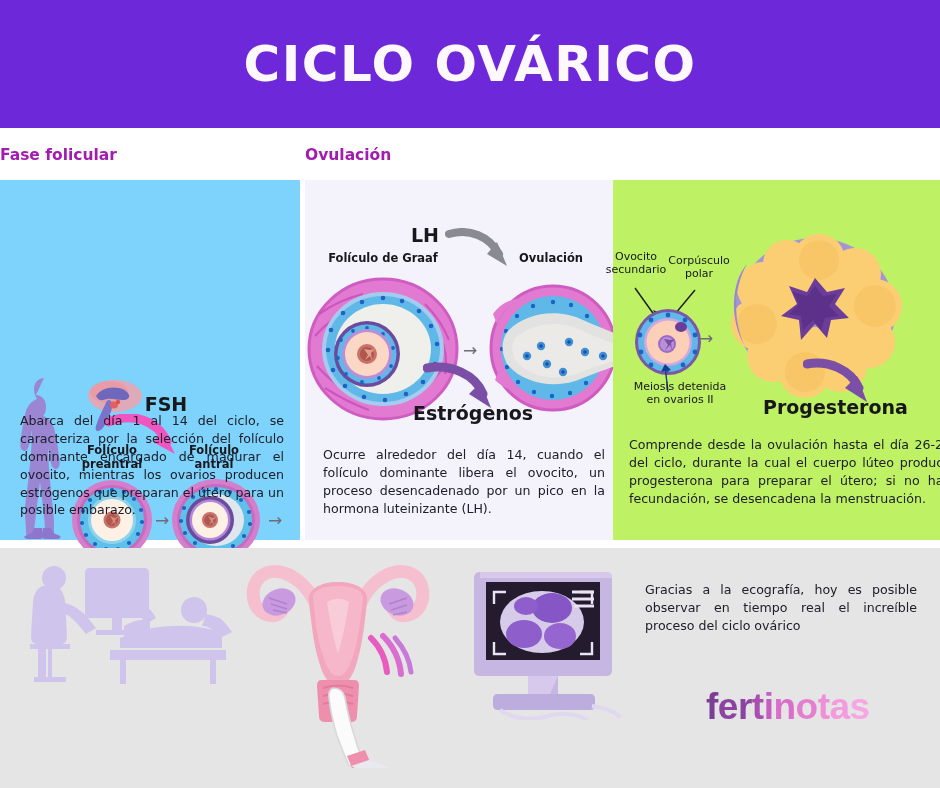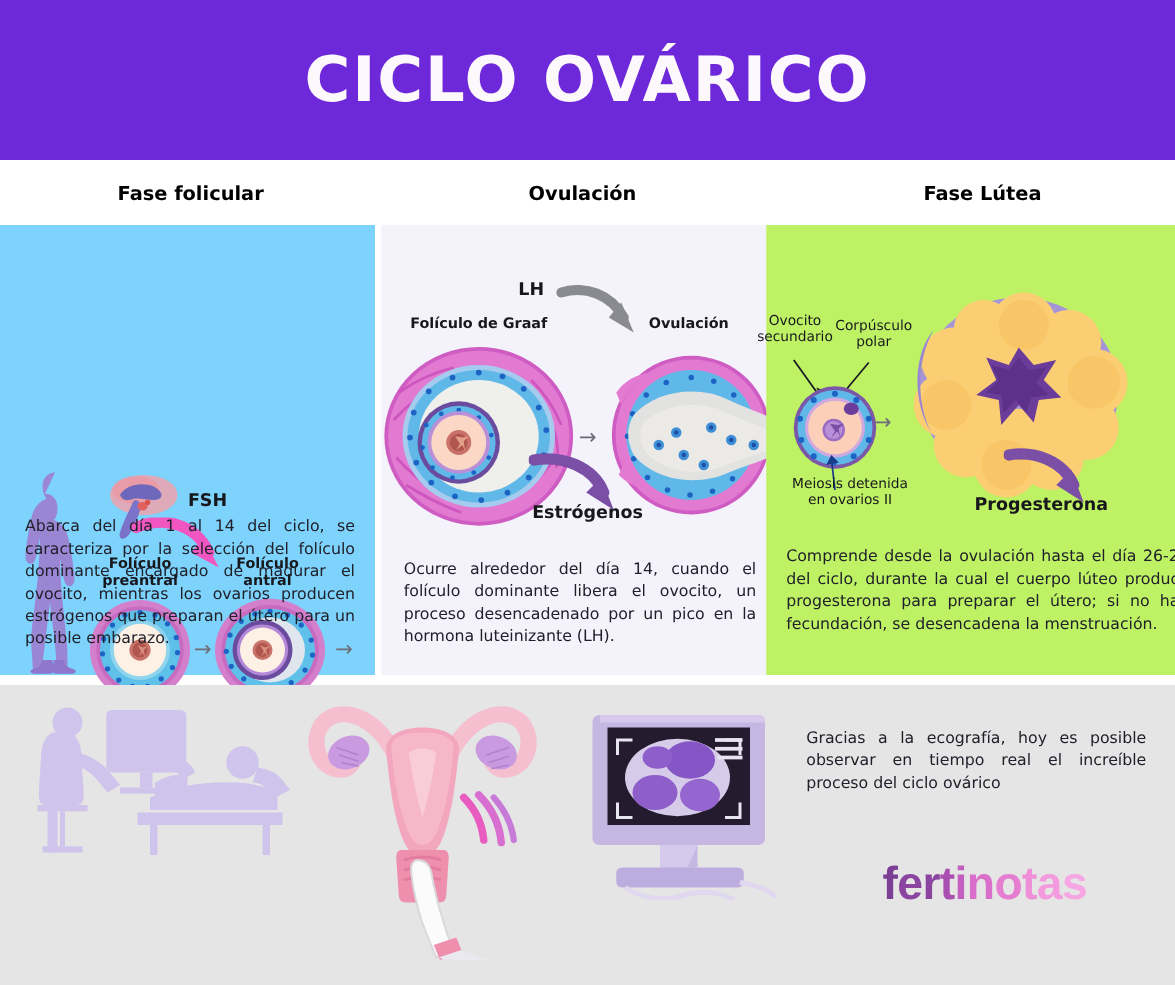--- a/index.html
+++ b/index.html
@@ -18,22 +18,22 @@
     display:flex; align-items:center; justify-content:center;
   }
   .header-title {
     color:#fdf8fb; font-size:50px; font-weight:700; letter-spacing:1.5px;
     font-family:"DejaVu Sans","Liberation Sans",sans-serif;
   }
 
   
   .phase-heads { position:absolute; left:0; top:146px; width:940px; height:36px; }
   .phase-head {
-    position:absolute; font-size:15.5px; font-weight:700; color:#000000;
-    text-align:center;
+    position:absolute; font-size:15.5px; font-weight:700; color:#a21caf;
+    text-align:left;
   }
   .ph1 { left:0;   top:0; width:305px; }
   .ph2 { left:305px; top:0; width:322px; }
   .ph3 { left:632px; top:0; width:308px; }
 
   
   .panel { position:absolute; top:180px; height:360px; }
   .panel-1 { left:0;   width:300px; background:#7dd3fc; }
   .panel-2 { left:305px; width:322px; background:#f4f3fb; }
   .panel-3 { left:613px; width:356px; background:#bef264; }
@@ -46,21 +46,21 @@
   }
   .panel-1 .panel-body { padding:0 16px 0 20px; top:232px; }
   .panel-2 .panel-body { padding:0 22px 0 18px; top:266px; }
   .panel-3 .panel-body { padding:0 18px 0 16px; top:256px; }
 
   
   .lbl { position:absolute; font-weight:700; color:#17171c; font-size:11.5px;
          line-height:1.18; text-align:center; }
   .lbl-thin { position:absolute; font-weight:400; color:#17171c; font-size:11px;
               line-height:1.2; text-align:center; }
-  .lbl-big { font-size:14px; }
+  .lbl-big { font-size:19px; }
 
   
   .fol { position:absolute; }
 
   
   .woman { position:absolute; left:14px; top:196px; width:56px; height:165px; }
 
   
   .brain { position:absolute; left:84px; top:196px; width:62px; height:58px; }
 
@@ -98,21 +98,20 @@
 
 <div id="page">
 
   <div class="header-bar">
     <div class="header-title">CICLO OVÁRICO</div>
   </div>
 
   <div class="phase-heads">
     <div class="phase-head ph1">Fase folicular</div>
     <div class="phase-head ph2">Ovulación</div>
-    <div class="phase-head ph3">Fase Lútea</div>
   </div>
 
   <div class="panel panel-1">
 
     <svg class="woman" viewBox="0 0 56 165">
       <path fill="#9b86d4" d="M30 2c-6 0-10 5-10 11 0 5 2 8 3 10-5 2-9 6-11 12-2 7-4 19-5 27-1 6-1 10 1 12 2 2 5 1 6-2 2-5 3-13 4-18 0 10-1 24-2 34-1 9-2 18-3 27-1 7-2 14-2 22 0 7 1 12 1 18 0 4 1 7 4 7 3 0 4-3 4-7 1-8 2-17 3-25 1-8 2-16 3-24 1 8 2 17 3 25 1 8 2 17 2 25 0 4 2 6 5 6 3 0 4-3 4-7 0-7 0-14-1-21-1-10-2-20-3-30-1-11-2-23-2-33 1 6 2 14 4 19 1 3 4 4 6 2 2-2 2-6 1-12-1-9-3-21-5-28-2-6-6-10-11-12 2-2 3-5 3-10 0-6-4-11-10-11z"></path>
       <path fill="#8d76cb" d="M20 152c-1 4-3 6-7 7-3 1-4 3 0 4h13c2 0 3-1 3-3l-1-8z"></path>
       <path fill="#8d76cb" d="M37 152c1 4 3 6 7 7 3 1 4 3 0 4H31c-2 0-3-1-3-3l1-8z"></path>
     </svg>
 

